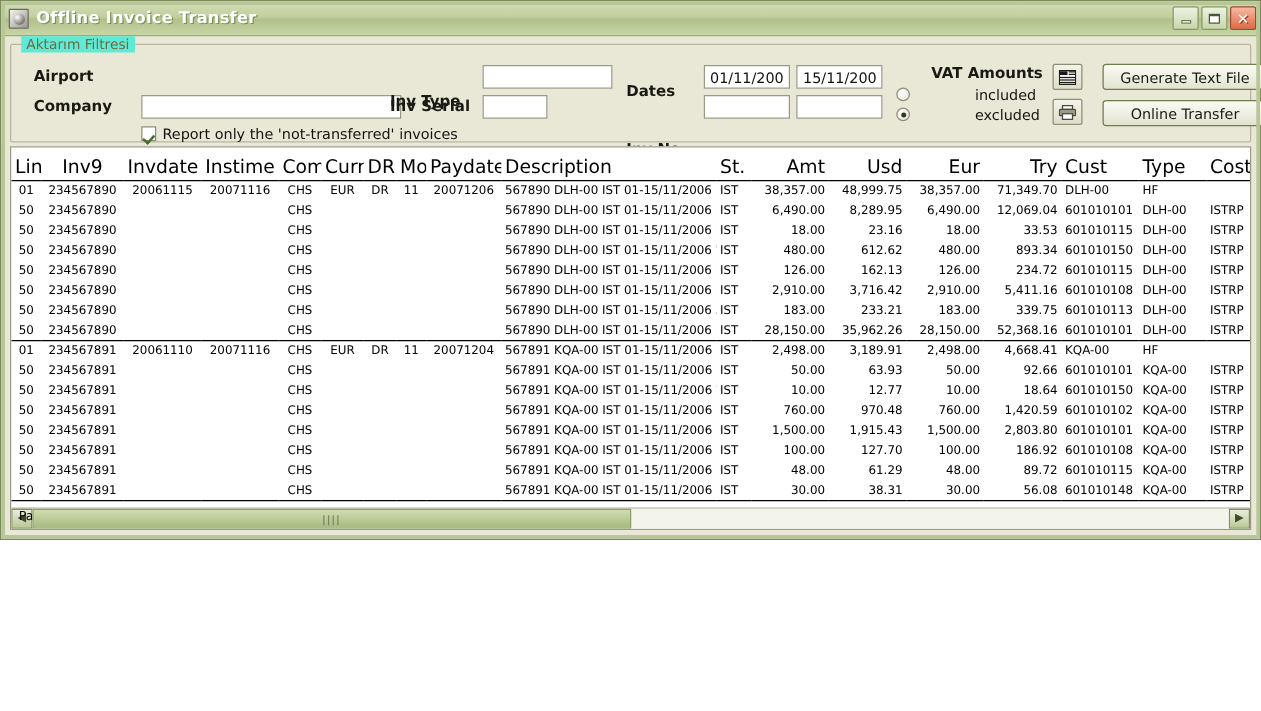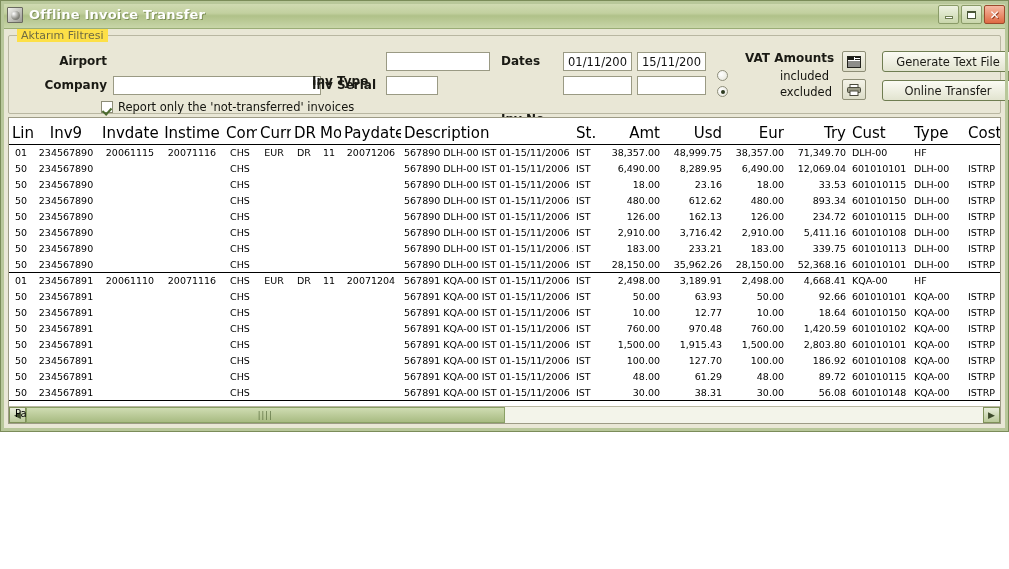--- a/index.html
+++ b/index.html
@@ -101,28 +101,27 @@
   #filter-group {
     border: 1px solid #b9b7a2;
     border-radius: 2px;
     position: relative;
     padding: 12px 8px 7px 8px;
     height: 79px;
   }
   #filter-legend {
     position: absolute;
     top: -7px; left: 8px;
-    background: #fde047;
+    background: #5eead4;
     padding: 0 4px;
     font-size: 11px;
     color: #6f6b43;
   }
   .flabel {
     font-size: 12px; font-weight: bold; color: #1a1a14;
-    text-align: right;
   }
   .tbox {
     background: #ffffff;
     border: 1px solid #9a9a84;
     height: 19px;
     font-size: 11.5px;
     color: #111;
     padding: 1px 4px;
     font-family: "DejaVu Sans", "Liberation Sans", sans-serif;
     line-height: 16px;
@@ -137,21 +136,21 @@
   #lbl-airport  { left: 10px;  top: 6px;  width: 80px; }
   #in-airport   { left: 96px;  top: 4px;  width: 208px; }
   #lbl-company  { left: 10px;  top: 30px; width: 80px; }
   #in-company   { left: 96px;  top: 28px; width: 208px; }
 
   #lbl-invtype  { left: 295px; top: 6px;  width: 80px; text-align:left;margin-top:20px;}
   #in-invtype   { left: 369px; top: 4px;  width: 104px; }
   #lbl-invserial{ left: 295px; top: 30px; width: 80px; text-align:left;}
   #in-invserial { left: 369px; top: 28px; width: 52px; }
 
-  #lbl-dates    { left: 484px; top: 6px;  width: 60px; text-align:left;}
+  #lbl-dates    { left: 484px; top: 18px;  width: 60px; text-align:left;}
   #in-date1     { left: 546px; top: 4px;  width: 69px; }
   #in-date2     { left: 620px; top: 4px;  width: 69px; }
   #lbl-invno    { left: 484px; top: 30px; width: 60px; text-align:left;margin-top:34px;}
   #in-invno1    { left: 546px; top: 28px; width: 69px; }
   #in-invno2    { left: 620px; top: 28px; width: 69px; }
 
   #vat-block    { left: 700px; top: 3px; }
   #vat-title { font-size: 12px; font-weight: bold; color:#1a1a14; margin-bottom:3px;margin-left:28px;}
   .radio-row { display:flex; align-items:center; height:15px; margin-top:1px;gap:48px;}
   .radio {
@@ -186,21 +185,21 @@
     border-radius: 3px;
     background: linear-gradient(to bottom,#fbfbf4,#e2e4d0);
     font-size: 11.5px;
     color: #1a1a14;
     display:flex;align-items:center;justify-content:center;
     margin-bottom: 8px;
     cursor:pointer;
     font-family:"DejaVu Sans","Liberation Sans",sans-serif;
   }
 
-  #chk-row { left: 84px; top: 52px; display:flex; align-items:center;}
+  #chk-row { left: 96px; top: 52px; display:flex; align-items:center;}
   .checkbox {
     width: 12px; height: 12px;
     background: #ffffff;
     border: 1px solid #8c8c76;
     margin-right: 5px;
     position: relative;
     flex:0 0 12px;
   }
   .checkbox.on::after {
     content:"";

